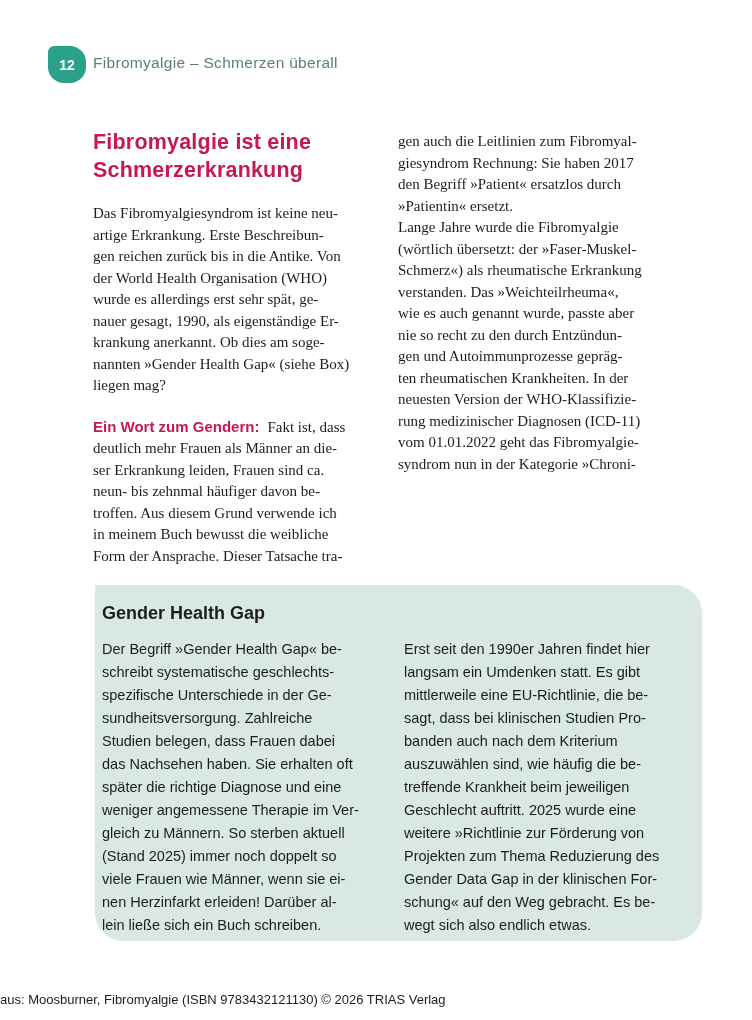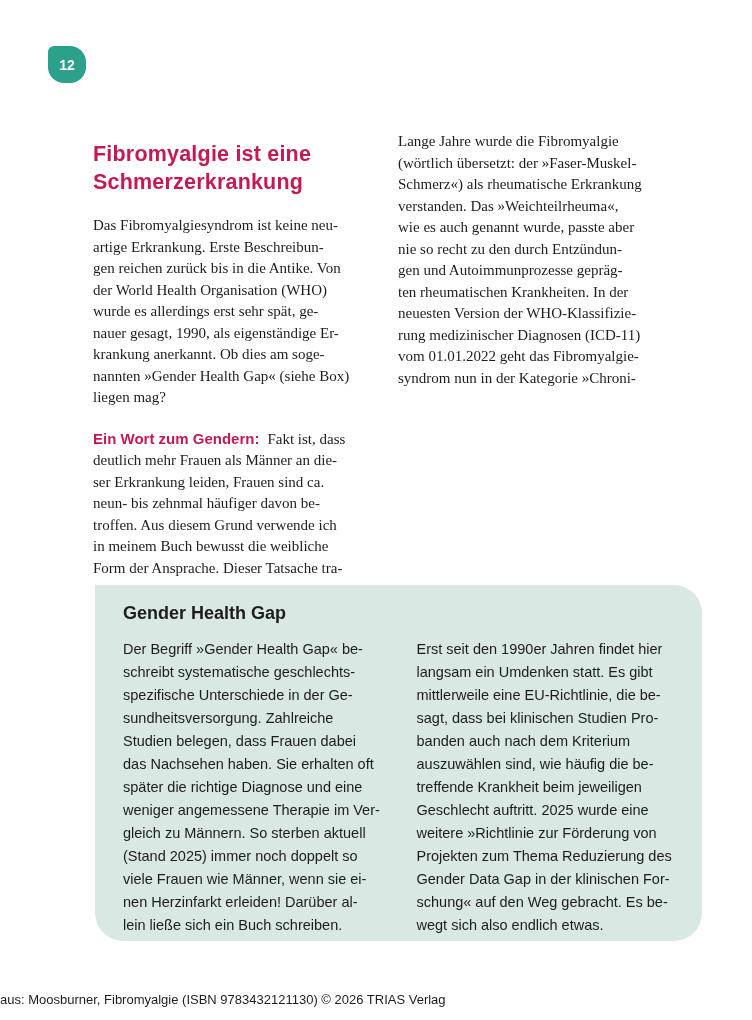--- a/index.html
+++ b/index.html
@@ -34,21 +34,21 @@
     color: #5d7f79;
     letter-spacing: 0.3px;
   }
 
   
   .col { position: absolute; width: 288px; }
   #left-column { left: 93px; top: 128px; }
   #right-column { left: 398px; top: 131px; }
 
   .main-heading {
-    margin: 12px 0 19px 0;
+    margin: 0 0 19px 0;
     font-size: 21.5px;
     line-height: 28px;
     font-weight: 700;
     color: #c41951;
     letter-spacing: 0.2px;
   }
   .serif {
     margin: 0;
     font-family: "Liberation Serif", serif;
     font-size: 15px;
@@ -73,21 +73,21 @@
   }
 
   
   #info-box {
     position: absolute;
     left: 95px; top: 585px;
     width: 607px; height: 356px;
     background: #d9e8e2;
     border-radius: 0 28px 28px 28px;
     box-sizing: border-box;
-    padding: 18px 22px 20px 28px;
+    padding: 18px 22px 20px 7px;
   }
   #info-box-title {
     margin: 0 0 14px 0;
     font-size: 18px;
     font-weight: 700;
     color: #1d1d1b;
   }
   .box-columns { display: flex; gap: 30px; }
   .box-col {
     width: 272px;
@@ -107,20 +107,21 @@
   }
 </style>
 </head>
 <body>
 
 <div id="page">
 
   <div id="page-number-badge">
     <span>12</span>
   </div>
+  <div id="chapter-title">Fibromyalgie – Schmerzen überall</div>
 
   <div id="left-column" class="col">
     <h1 class="main-heading pre">Fibromyalgie ist eine
 Schmerzerkrankung</h1>
     <p class="serif pre">Das Fibromyalgiesyndrom ist keine neu-
 artige Erkrankung. Erste Beschreibun-
 gen reichen zurück bis in die Antike. Von
 der World Health Organisation (WHO)
 wurde es allerdings erst sehr spät, ge-
 nauer gesagt, 1990, als eigenständige Er-
@@ -130,20 +131,24 @@
     <p class="serif para-gap"><span class="leadin">Ein Wort zum Gendern:</span><span class="pre">Fakt ist, dass
 deutlich mehr Frauen als Männer an die-
 ser Erkrankung leiden, Frauen sind ca.
 neun- bis zehnmal häufiger davon be-
 troffen. Aus diesem Grund verwende ich
 in meinem Buch bewusst die weibliche
 Form der Ansprache. Dieser Tatsache tra-</span></p>
   </div>
 
   <div id="right-column" class="col">
+    <p class="serif pre">gen auch die Leitlinien zum Fibromyal-
+giesyndrom Rechnung: Sie haben 2017
+den Begriff »Patient« ersatzlos durch
+»Patientin« ersetzt.</p>
     <p class="serif pre">Lange Jahre wurde die Fibromyalgie
 (wörtlich übersetzt: der »Faser-Muskel-
 Schmerz«) als rheumatische Erkrankung
 verstanden. Das »Weichteilrheuma«,
 wie es auch genannt wurde, passte aber
 nie so recht zu den durch Entzündun-
 gen und Autoimmunprozesse gepräg-
 ten rheumatischen Krankheiten. In der
 neuesten Version der WHO-Klassifizie-
 rung medizinischer Diagnosen (ICD-11)

